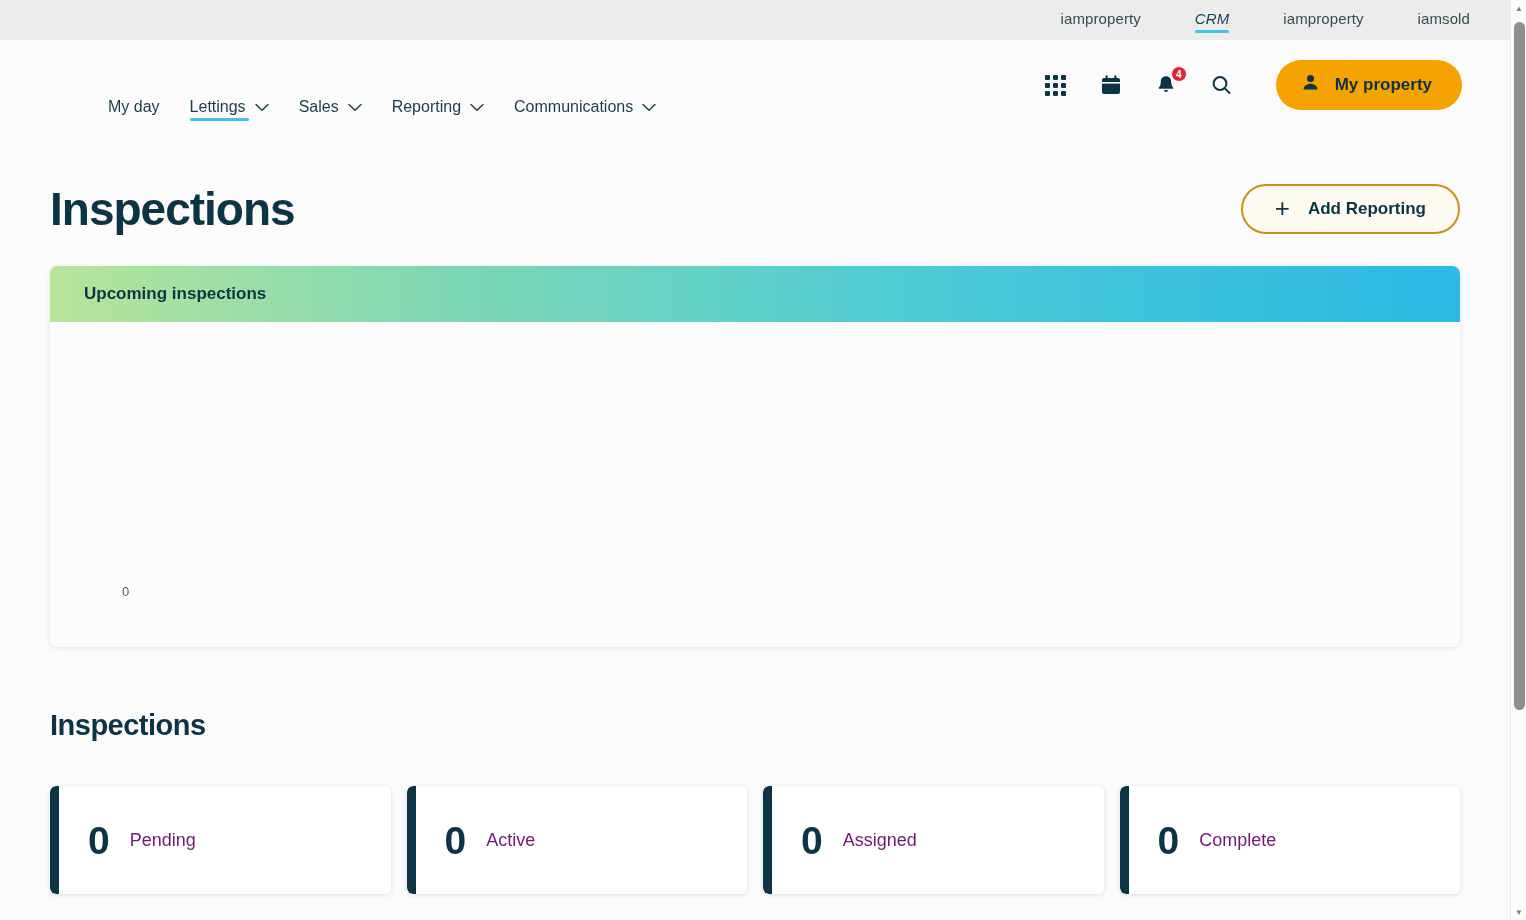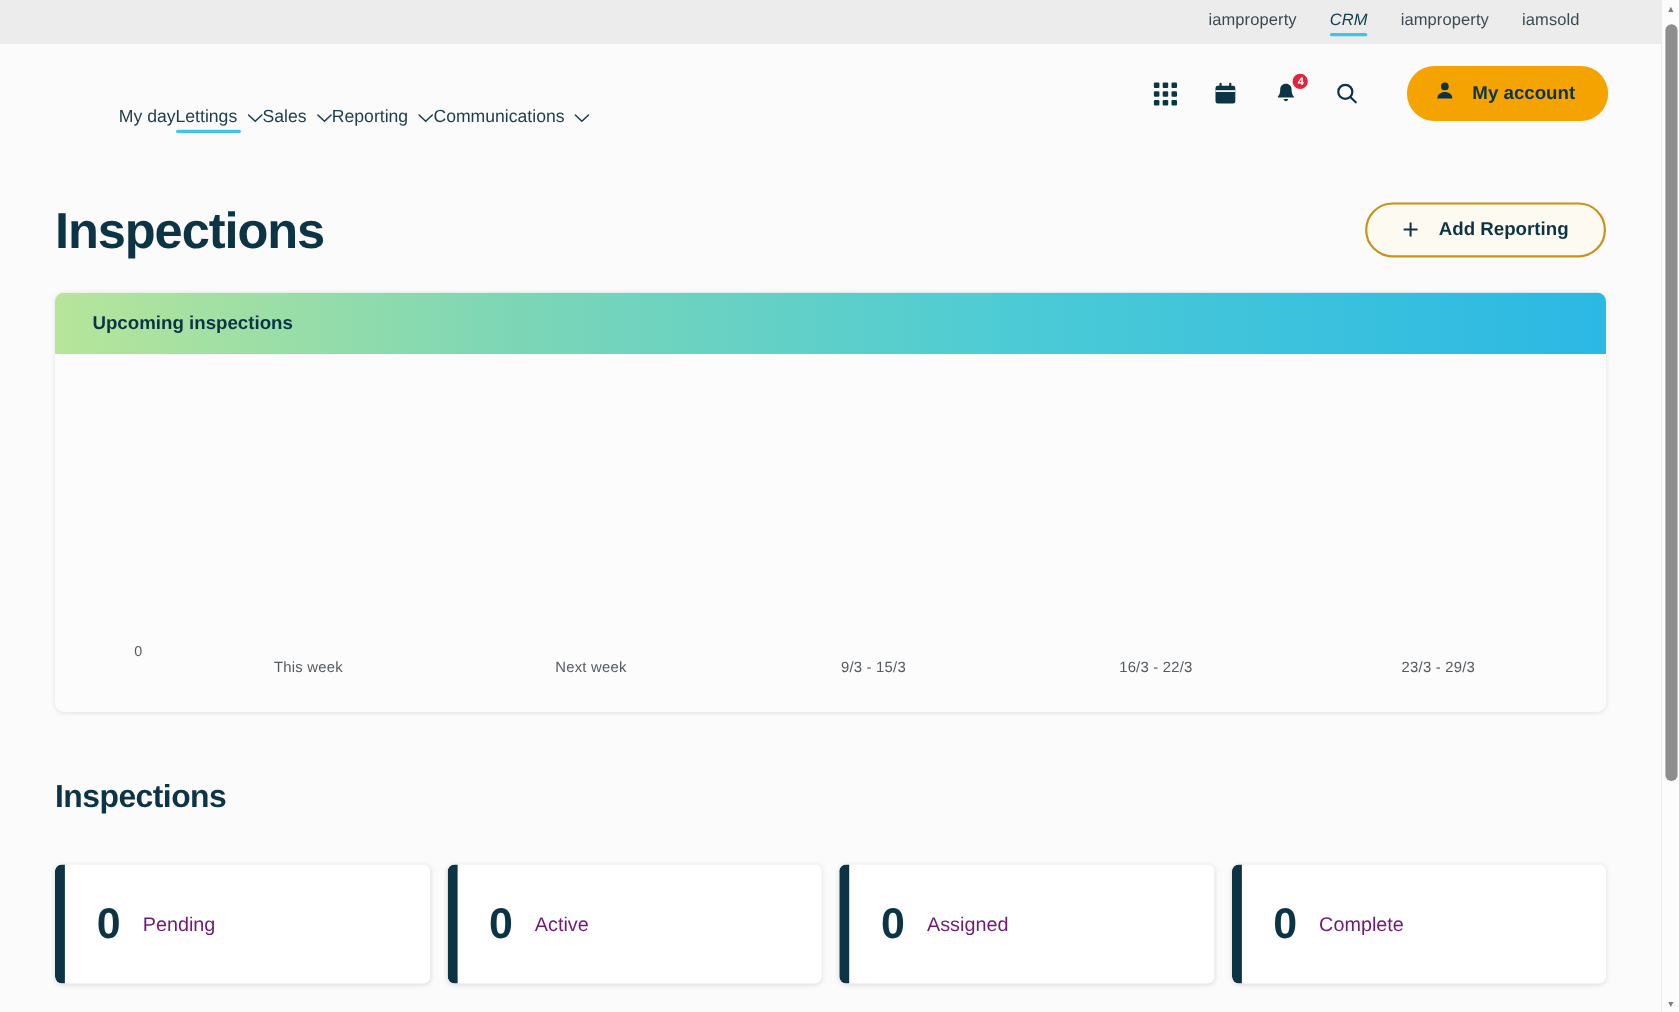--- a/index.html
+++ b/index.html
@@ -22,22 +22,22 @@
     overflow: hidden;
   }
 
   
   .topbar {
     height: 40px;
     background: #ececec;
     display: flex;
     align-items: center;
     justify-content: flex-end;
-    padding-right: 74px;
-    gap: 30px;
+    padding-right: 40px;
+    gap: 54px;
   }
   .topbar-link {
     font-size: 15px;
     color: #3b4a52;
     letter-spacing: .1px;
     position: relative;
     padding-bottom: 3px;
     cursor: pointer;
     white-space: nowrap;
   }
@@ -88,20 +88,21 @@
   .logo-word {
     font-size: 25px;
     font-weight: 700;
     color: #0d3444;
     letter-spacing: -.6px;
     margin-left: 24px;
   }
   .nav-items {
     display: flex;
     align-items: flex-end;
+    gap: 30px;
     margin-left: 58px;
     margin-top: 48px;
   }
   .nav-item {
     display: flex; align-items: center; gap: 9px;
     font-size: 16px;
     color: #1d3c49;
     cursor: pointer;
     position: relative;
     padding-bottom: 4px;
@@ -406,46 +407,39 @@
             <path d="M15.8 15.4L20.5 20" stroke="#0d3444" stroke-width="2" stroke-linecap="round"></path>
           </svg>
         </div>
         <button class="account-btn">
           <span>
             <svg width="21" height="21" viewBox="0 0 24 24" fill="none">
               <circle cx="12" cy="7.5" r="4" fill="#0d3444"></circle>
               <path d="M4.2 20c0-4.1 3.5-6.6 7.8-6.6s7.8 2.5 7.8 6.6H4.2z" fill="#0d3444"></path>
             </svg>
           </span>
-          <span>My account</span>
+          <span>My property</span>
         </button>
       </div>
     </div>
 
     <div class="content">
       <div class="page-head">
         <div class="page-title">Inspections</div>
         <button class="add-btn">
           <span class="plus">+</span>
           <span>Add Reporting</span>
         </button>
       </div>
 
       <div class="chart-card">
         <div class="chart-head">Upcoming inspections</div>
         <div class="chart-body">
           <div class="chart-plot"></div>
           <div class="y-tick">0</div>
-          <div class="x-axis">
-            <div class="x-label">This week</div>
-            <div class="x-label">Next week</div>
-            <div class="x-label">9/3 - 15/3</div>
-            <div class="x-label">16/3 - 22/3</div>
-            <div class="x-label">23/3 - 29/3</div>
-          </div>
         </div>
       </div>
 
       <div class="section-title">Inspections</div>
 
       <div class="stat-grid">
         <div class="stat-card">
           <span class="stat-num">0</span>
           <span class="stat-label">Pending</span>
         </div>

